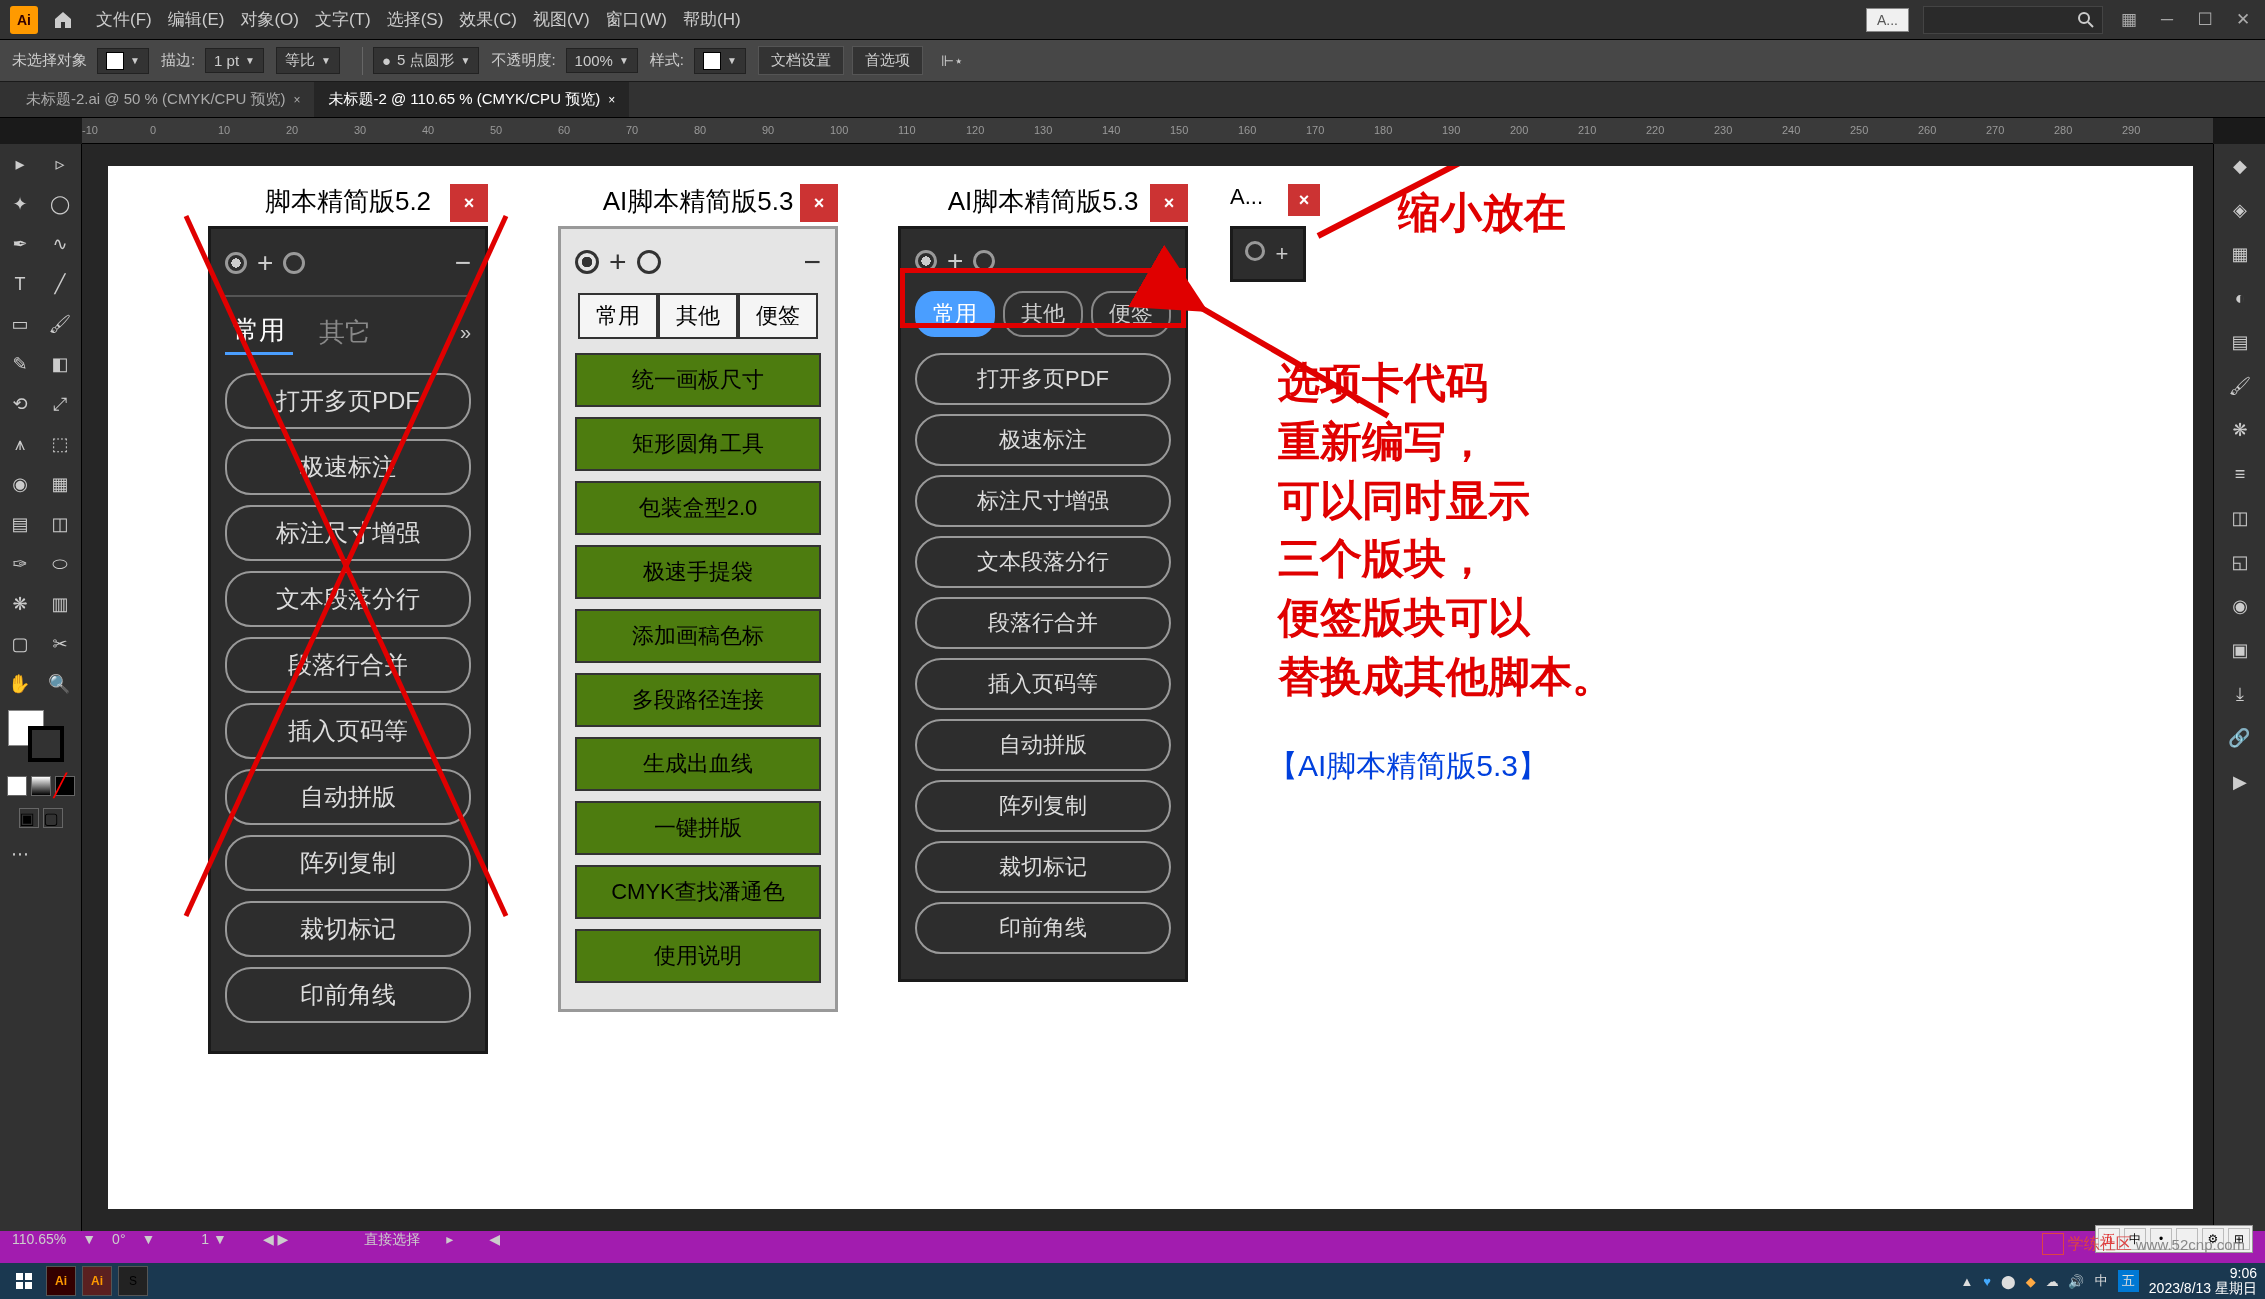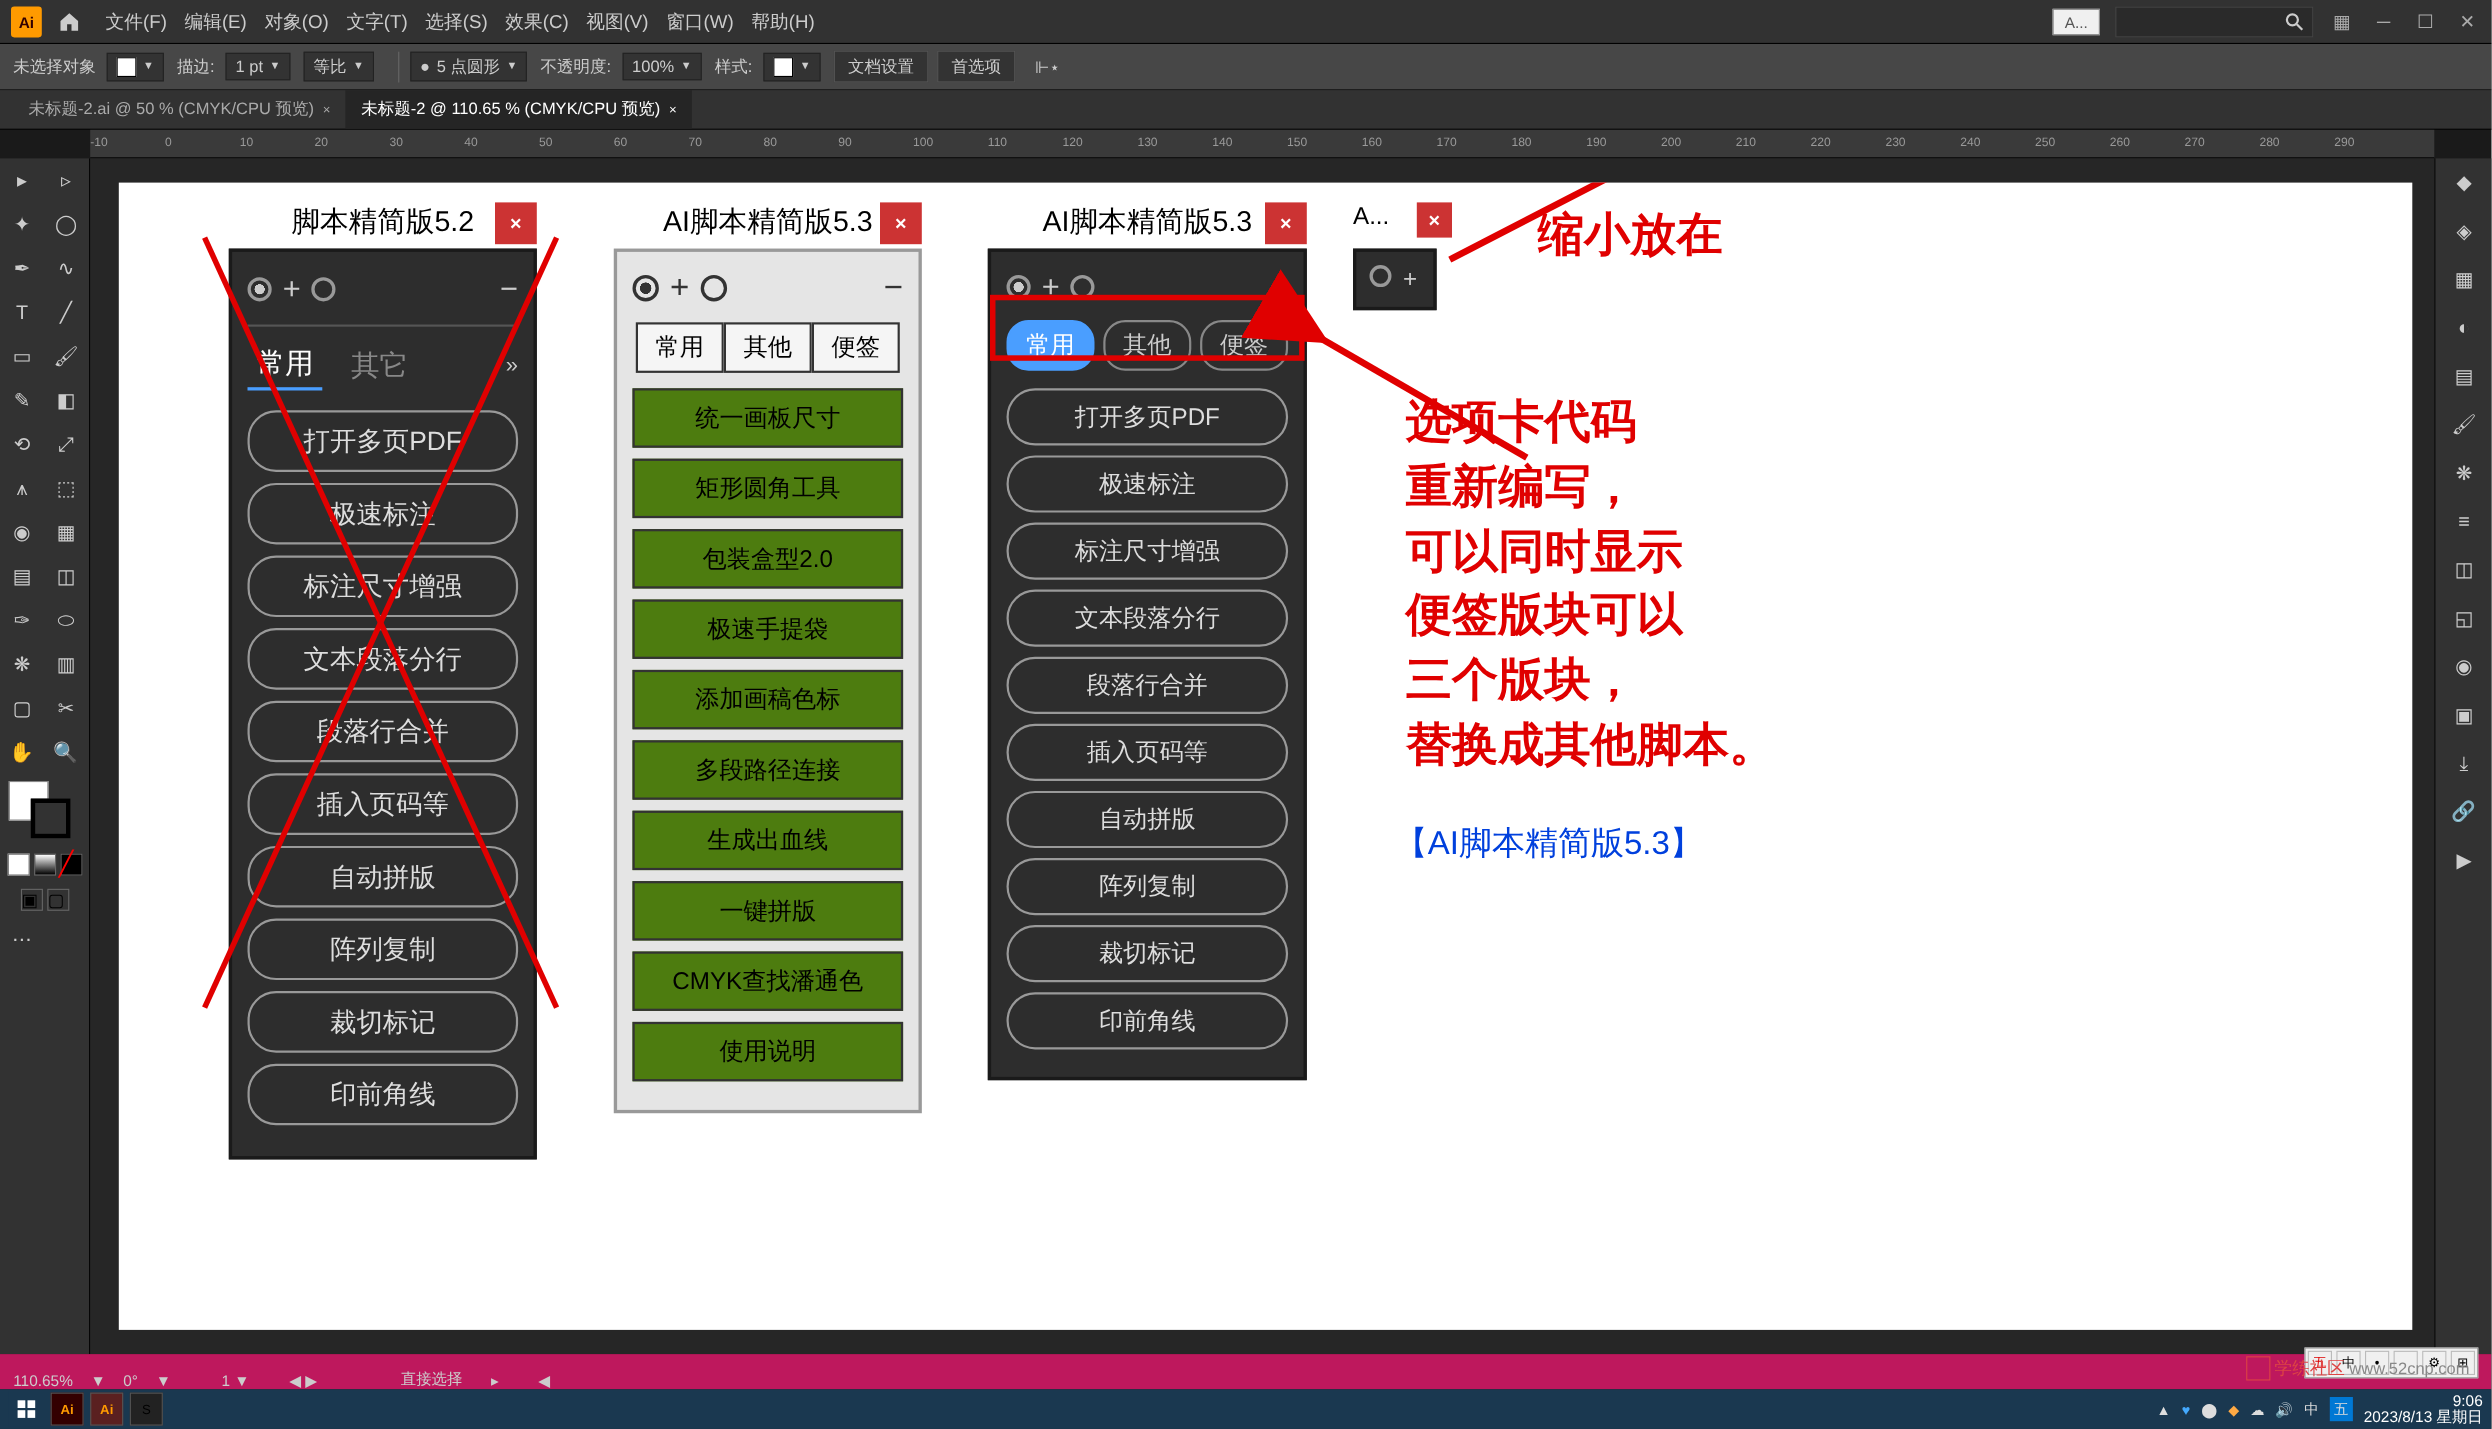--- a/index.html
+++ b/index.html
@@ -90,21 +90,21 @@
 
 .anno{position:absolute;color:#e00000;font-size:42px;font-weight:bold;line-height:1.4}
 .anno-blue{position:absolute;color:#0040dd;font-size:30px;font-weight:normal}
 .arrow-svg{position:absolute;pointer-events:none}
 
 .red-box{position:absolute;border:5px solid #e00000}
 .red-x{position:absolute;pointer-events:none}
 
 
 .status-bar{position:absolute;left:0;right:0;bottom:0;height:68px}
-.ai-status{height:32px;background:#be185d;color:#ccc;font-size:14px;display:flex;align-items:flex-end;padding:0 12px;gap:16px}
+.ai-status{height:32px;background:#a21caf;color:#ccc;font-size:14px;display:flex;align-items:flex-start;padding:0 12px;gap:16px}
 .taskbar{height:36px;background:#1a3850;display:flex;align-items:center;padding:0 8px}
 .taskbar .win-start{width:32px;height:32px;background:#1a3850;color:#fff;display:flex;align-items:center;justify-content:center;font-size:18px}
 .taskbar .task-ic{width:30px;height:30px;margin-left:6px;border:1px solid #555;display:flex;align-items:center;justify-content:center;font-size:12px}
 .taskbar .tray{margin-left:auto;display:flex;align-items:center;gap:10px;color:#ddd;font-size:13px}
 .clock{text-align:right;font-size:14px;line-height:1.1;color:#fff}
 
 .watermark{position:absolute;right:20px;bottom:44px;font-size:16px;color:#d44;display:flex;align-items:center;gap:4px}
 .watermark .wm-ic{width:22px;height:22px;border:1px solid #d44}
 
 .floater-box{position:absolute;right:12px;bottom:46px;display:flex;gap:4px;background:#f0f0f0;padding:2px;border:1px solid #999}
@@ -419,22 +419,22 @@
       <line x1="210" y1="130" x2="20" y2="20" stroke="#e00000" stroke-width="6" marker-end="url(#ah2)"></line>
     </svg>
 
     <div class="anno" style="left:1290px;top:18px">
       <div>缩小放在</div>
     </div>
     <div class="anno" style="left:1170px;top:188px">
       <div>选项卡代码</div>
       <div>重新编写，</div>
       <div>可以同时显示</div>
+      <div>三个版块，</div>
       <div>便签版块可以</div>
-      <div>三个版块，</div>
       <div>替换成其他脚本。</div>
     </div>
     <div class="anno-blue" style="left:1160px;top:580px">【AI脚本精简版5.3】</div>
 
   </div>
 </div>
 
 <div class="status-bar">
   <div class="ai-status">
     <span>110.65%</span>

